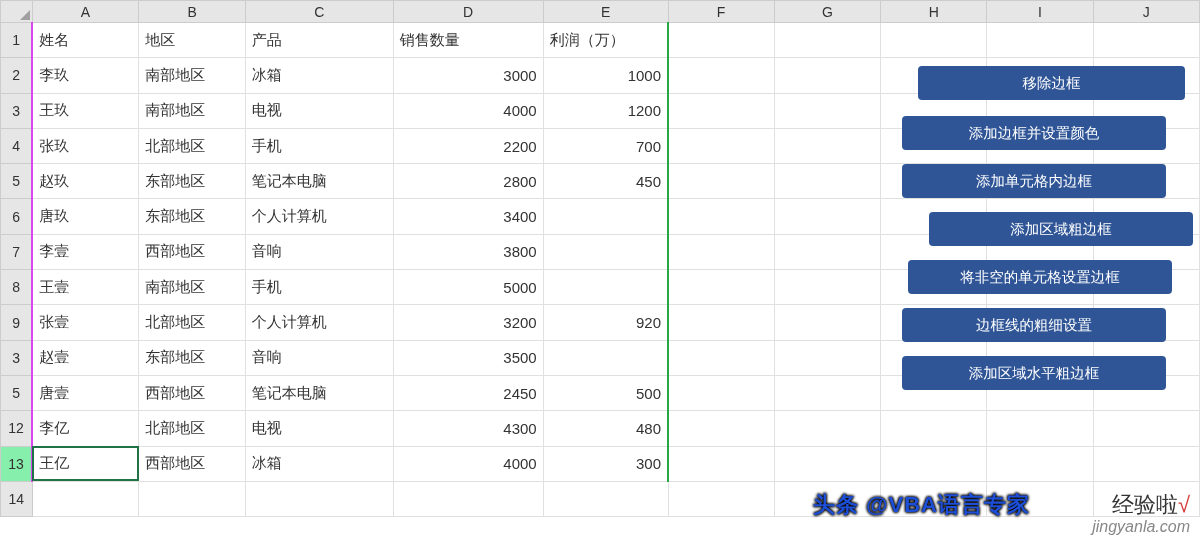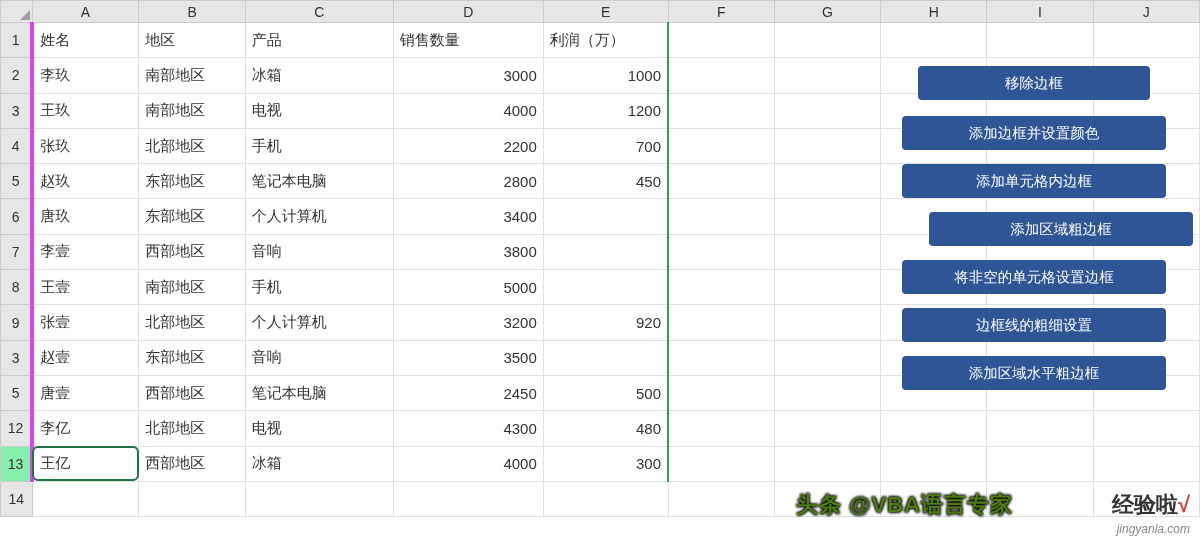--- a/index.html
+++ b/index.html
@@ -54,21 +54,21 @@
     td.cell {
       border: 1px solid #e0e0e0;
       padding: 4px 6px;
       height: 35.3px;
       vertical-align: middle;
       background: #fff;
       color: #333;
     }
     
     .data-region { border-top: 2px solid #28a745; border-bottom: 2px solid #28a745; }
-    .data-region.left-edge { border-left: 4px solid #d946ef; border-radius: 6px; }
+    .data-region.left-edge { border-left: 2px solid #d946ef; }
     .data-region.right-edge { border-right: 2px solid #28a745; border-radius: 7px; }
     .num { text-align: right; margin-left: 12px; }
     .colA { width: 108px; }
     .colB { width: 108px; }
     .colC { width: 150px; }
     .colD { width: 152px; }
     .colE { width: 126px; }
     .colF, .colG, .colH, .colI, .colJ { width: 108px; }
     
     .sel {
@@ -85,48 +85,48 @@
       border: none;
       border-radius: 4px;
       font-size: 14.5px;
       font-family: inherit;
       cursor: pointer;
       display: flex;
       align-items: center;
       justify-content: center;
     }
     .btn.std { left: 902px; width: 264px; }
-    .btn.n1 { left: 918px; width: 232px; }
+    .btn.n1 { left: 918px; width: 267px; }
 
     .watermark1 {
       position: absolute;
-      right: 187px;
+      right: 170px;
       bottom: 18px;
-      color: #4d7c0f;
+      color: #1d4ed8;
       font-size: 22px;
       font-weight: bold;
       text-shadow: 0 0 3px #000, 0 0 3px #000, 0 0 3px #000;
       letter-spacing: 1px;
       padding-left: 48px;
     }
     .watermark2 {
       position: absolute;
       right: 10px;
       bottom: 18px;
       color: #333;
       font-size: 22px;
-      font-weight: bold;
+      font-weight: normal;
       text-shadow: -1px -1px 0 #fff, 1px -1px 0 #fff, -1px 1px 0 #fff, 1px 1px 0 #fff;
     }
     .wm-red { color: #d83b3b; }
     .wm-sub {
       position: absolute;
       right: 10px;
       bottom: 2px;
-      font-size: 12px;
+      font-size: 16px;
       color: #888;
       font-style: italic;
       text-shadow: 0 0 2px #fff;
     }
   </style>
 </head>
 <body>
 
 <table class="grid">
   <tbody>
@@ -328,21 +328,21 @@
         <td class="cell colJ"></td>
       </tr>
     </tbody>
 </table>
 
 <div id="buttons-container">
     <button class="btn n1" style="top: 66px;">移除边框</button>
     <button class="btn std" style="top: 116px;">添加边框并设置颜色</button>
     <button class="btn std" style="top: 164px;">添加单元格内边框</button>
     <button class="btn std" style="top: 212px; margin-left: 27px;">添加区域粗边框</button>
-    <button class="btn std" style="top: 260px;">将非空的单元格设置边框</button>
+    <button class="btn std" style="top: 260px; margin-left: 6px;">将非空的单元格设置边框</button>
     <button class="btn std" style="top: 308px;">边框线的粗细设置</button>
     <button class="btn std" style="top: 356px;">添加区域水平粗边框</button>
   </div>
 
 <div class="watermark1">头条 @VBA语言专家</div>
 <div class="watermark2">
   <span>经验啦</span><span class="wm-red">√</span>
 </div>
 <div class="wm-sub">jingyanla.com</div>
 

